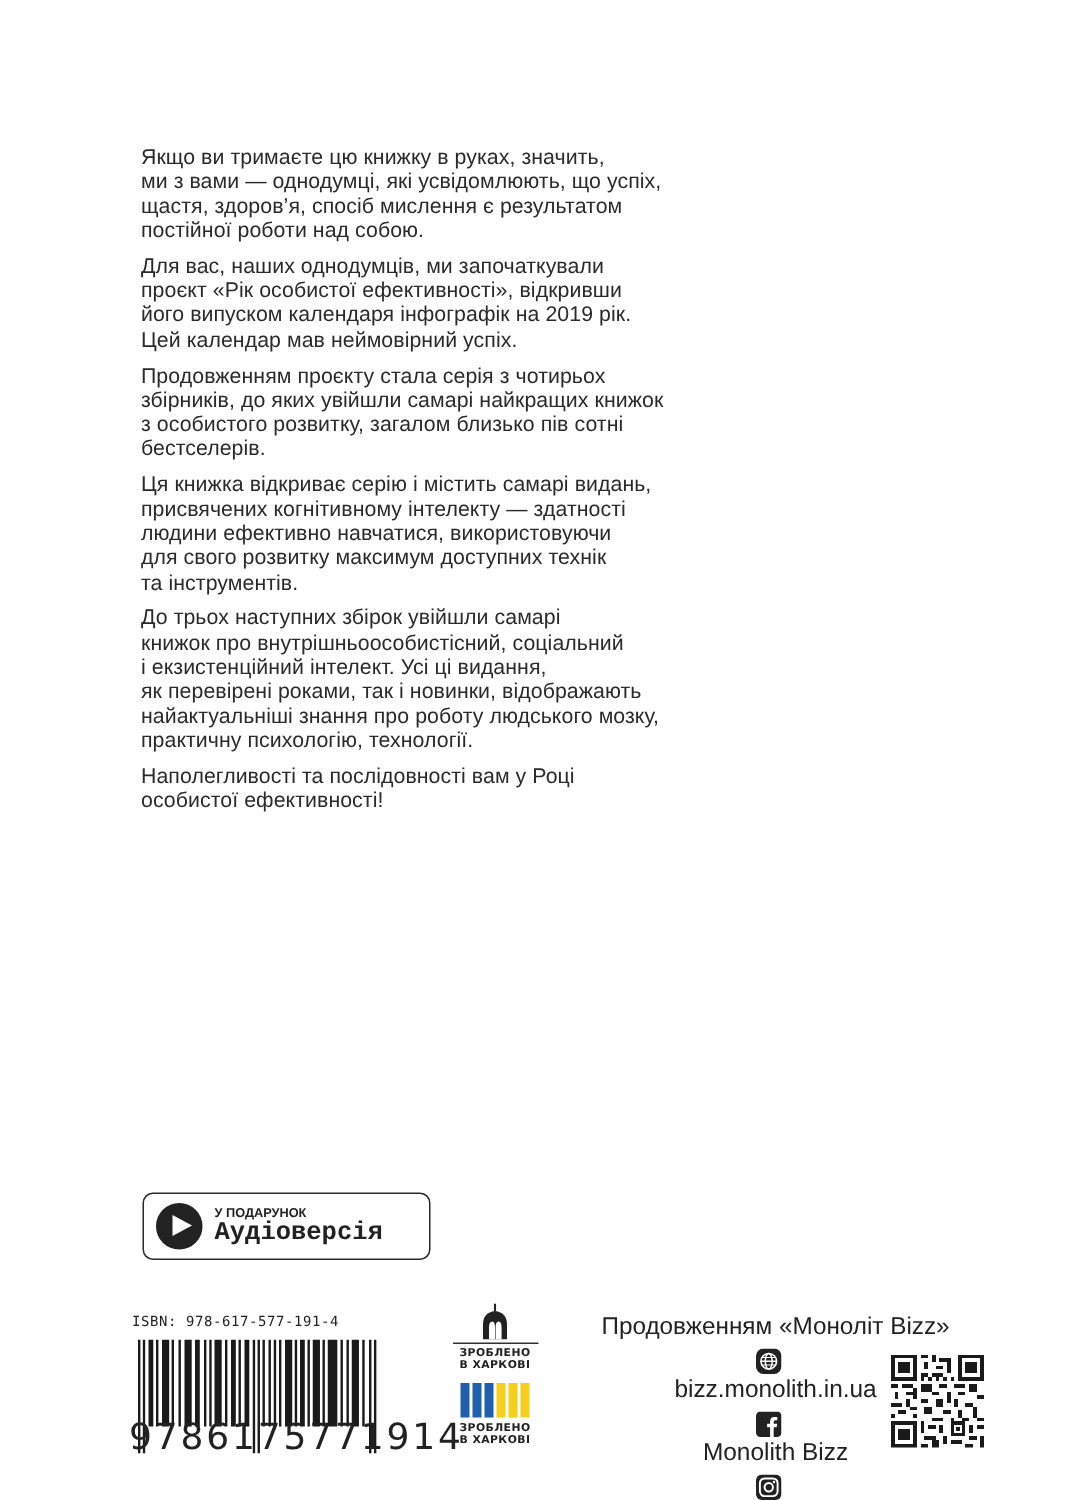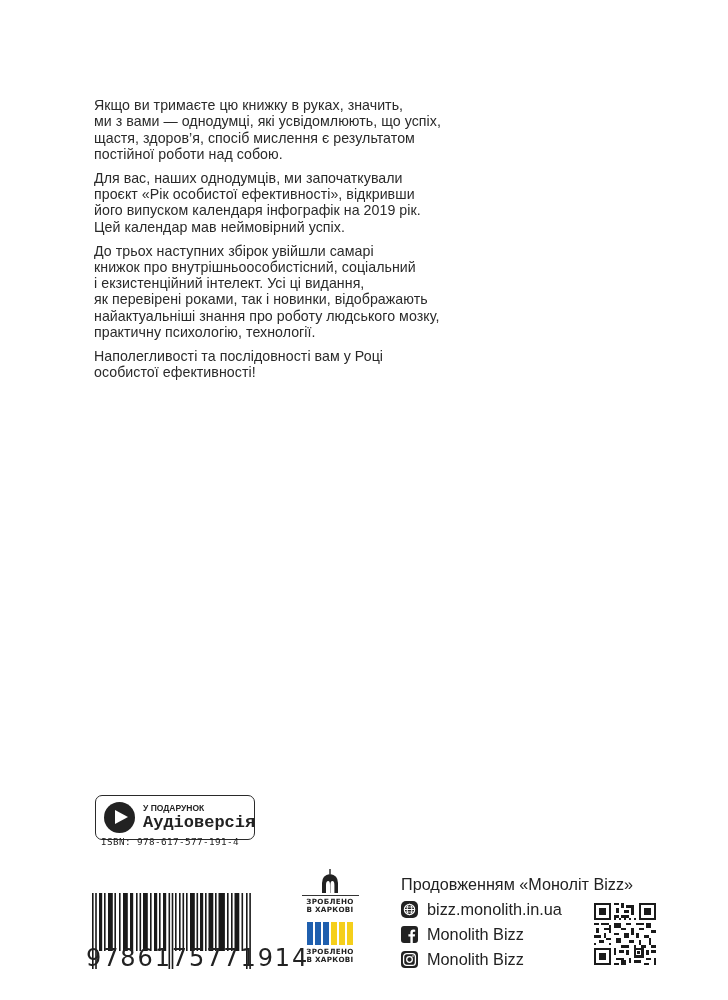--- a/index.html
+++ b/index.html
@@ -18,21 +18,21 @@
       letter-spacing: 0.05px;
       margin-top: 40px;
     }
     .intro p { margin-bottom: 7.6px; white-space: pre-line; }
 
     
     .audio-badge {
       position: absolute;
       left: 95px;
       top: 795px;
-      width: 160px;
+      width: 192px;
       height: 45px;
       border: 1.6px solid #2a2a2a;
       border-radius: 7px;
       display: flex;
       align-items: center;
       cursor: pointer;
     }
     .audio-badge .play {
       width: 31px; height: 31px;
       margin-left: 8px;
@@ -62,26 +62,25 @@
       font-size: 17px;
       font-weight: bold;
       line-height: 19px;
       color: #222;
     }
 
     
     .isbn-label {
       position: absolute;
       left: 88px;
-      top: 836px;
+      top: 876px;
       font-family: "DejaVu Sans Mono", monospace;
       font-size: 9.3px;
       color: #222;
       letter-spacing: 0.4px;
-      margin-left: 13px;
     }
     .barcode {
       position: absolute;
       left: 92px;
       top: 893px;
       width: 160px;
       height: 76px;
     }
     .barcode-digits {
       position: absolute;
@@ -141,20 +140,21 @@
       line-height: 20px;
       white-space: nowrap;
     }
     .contact {
       display: flex;
       align-items: center;
       font-size: 16.3px;
       line-height: 20px;
       margin-top: 5px;
       white-space: nowrap;
+      flex-direction: column;
     }
     .contact .ic {
       width: 17px; height: 17px;
       margin-right: 9px;
       display: inline-flex;
       align-items: center;
       justify-content: center;
       flex-shrink: 0;
     }
 
@@ -171,20 +171,29 @@
 
 <div class="intro">
   <p>Якщо ви тримаєте цю книжку в руках, значить,
 ми з вами — однодумці, які усвідомлюють, що успіх,
 щастя, здоров’я, спосіб мислення є результатом
 постійної роботи над собою.</p>
   <p>Для вас, наших однодумців, ми започаткували
 проєкт «Рік особистої ефективності», відкривши
 його випуском календаря інфографік на 2019 рік.
 Цей календар мав неймовірний успіх.</p>
+  <p>Продовженням проєкту стала серія з чотирьох
+збірників, до яких увійшли самарі найкращих книжок
+з особистого розвитку, загалом близько пів сотні
+бестселерів.</p>
+  <p>Ця книжка відкриває серію і містить самарі видань,
+присвячених когнітивному інтелекту — здатності
+людини ефективно навчатися, використовуючи
+для свого розвитку максимум доступних технік
+та інструментів.</p>
   <p>До трьох наступних збірок увійшли самарі
 книжок про внутрішньоособистісний, соціальний
 і екзистенційний інтелект. Усі ці видання,
 як перевірені роками, так і новинки, відображають
 найактуальніші знання про роботу людського мозку,
 практичну психологію, технології.</p>
   <p>Наполегливості та послідовності вам у Році
 особистої ефективності!</p>
 </div>
 

